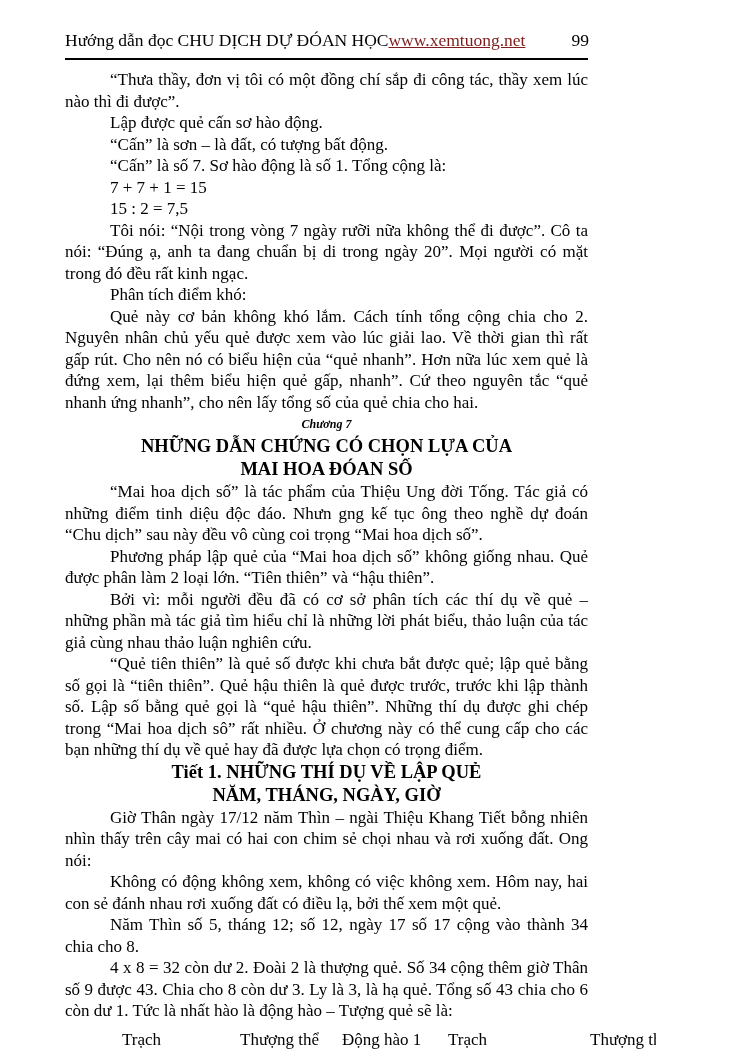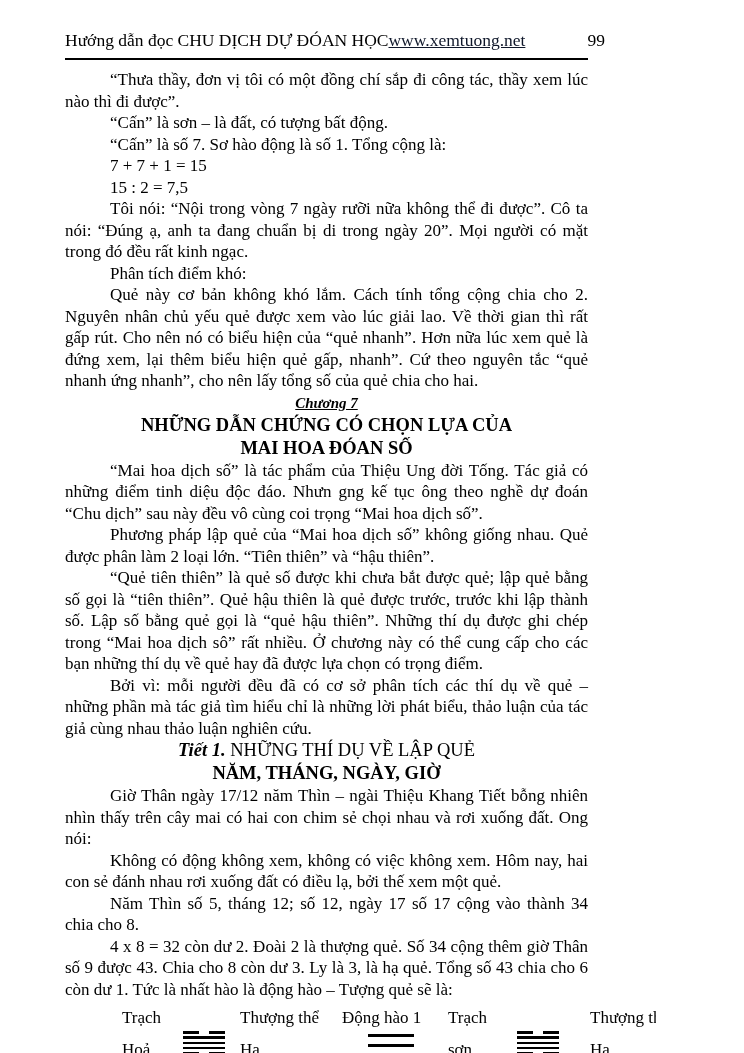--- a/index.html
+++ b/index.html
@@ -6,31 +6,31 @@
   body{
     width:744px;height:1053px;background:#ffffff;color:#000;
     font-family:"Liberation Serif", serif;
     -webkit-font-smoothing:antialiased;
   }
   .page{box-sizing:border-box;width:656px;height:1053px;padding:30px 68px 0 65px;overflow:hidden;}
   
   .header{display:flex;align-items:baseline;font-size:17.5px;}
   .header .title{flex:0 0 auto;}
   .header .spacer{flex:1 1 auto;}
-  .header .site-link{color:#0f172a;text-decoration:underline;margin-right:62px;cursor:pointer;}
+  .header .site-link{color:#7f1d1d;text-decoration:underline;margin-right:46px;cursor:pointer;}
   .header .page-num{flex:0 0 auto;}
   .rule{border:0;border-top:2px solid #000;margin:7px 0 9px 0;}
   
   .doc{font-size:17px;line-height:21.5px;}
   .doc p{margin:0;text-align:justify;text-indent:45px;}
-  .doc .chapter-label{margin:0;text-align:center;font-weight:bold;font-style:italic;font-size:15px;line-height:22px;text-decoration:underline;}
+  .doc .chapter-label{margin:0;text-align:center;font-weight:bold;font-style:italic;font-size:12px;line-height:22px;}
   .doc .heading{margin:0;text-align:center;font-weight:bold;font-size:18.5px;line-height:23px;}
   .doc .section-heading{margin:0;text-align:center;font-size:18.5px;line-height:23px;}
-  .doc .bold-italic{font-weight:bold;font-style:italic;}
-  .doc .bold{font-weight:normal;}
+  .doc .bold-italic{font-weight:bold;}
+  .doc .bold{font-weight:bold;}
   
   .diagram{position:relative;height:104px;margin-top:4px;font-size:17px;}
   .diagram .lbl{position:absolute;white-space:nowrap;}
   .hexagram{position:absolute;}
   .hexagram .hline{height:2.5px;background:#000;margin-bottom:2.8px;}
   .hexagram .hline.broken{background:none;display:flex;justify-content:space-between;}
   .hexagram .hline.broken i{display:block;width:16px;height:2.5px;background:#000;}
   .hexagram.trigram .hline{margin-bottom:7.5px;}
 </style>
 </head>
@@ -41,34 +41,35 @@
   <div class="header">
     <span class="title">Hướng dẫn đọc CHU DỊCH DỰ ĐÓAN HỌC</span>
     <span class="spacer"></span>
     <a class="site-link">www.xemtuong.net</a>
     <span class="page-num">99</span>
   </div>
   <hr class="rule">
 
   <div class="doc" id="document-body">
       <p class="">“Thưa thầy, đơn vị tôi có một đồng chí sắp đi công tác, thầy xem lúc nào thì đi được”.</p>
+      <p class="">Lập được quẻ cấn sơ hào động.</p>
       <p class="">“Cấn” là sơn – là đất, có tượng bất động.</p>
       <p class="">“Cấn” là số 7. Sơ hào động là số 1. Tổng cộng là:</p>
       <p class="">7 + 7 + 1 = 15</p>
       <p class="">15 : 2 = 7,5</p>
       <p class="">Tôi nói: “Nội trong vòng 7 ngày rưỡi nữa không thể đi được”. Cô ta nói: “Đúng ạ, anh ta đang chuẩn bị di trong ngày 20”. Mọi người có mặt trong đó đều rất kinh ngạc.</p>
       <p class="">Phân tích điểm khó:</p>
       <p class="">Quẻ này cơ bản không khó lắm. Cách tính tổng cộng chia cho 2. Nguyên nhân chủ yếu quẻ được xem vào lúc giải lao. Về thời gian thì rất gấp rút. Cho nên nó có biểu hiện của “quẻ nhanh”. Hơn nữa lúc xem quẻ là đứng xem, lại thêm biểu hiện quẻ gấp, nhanh”. Cứ theo nguyên tắc “quẻ nhanh ứng nhanh”, cho nên lấy tổng số của quẻ chia cho hai.</p>
       <div class="chapter-label">Chương 7</div>
       <div class="heading">NHỮNG DẪN CHỨNG CÓ CHỌN LỰA CỦA</div>
       <div class="heading">MAI HOA ĐÓAN SỐ</div>
       <p class="">“Mai hoa dịch số” là tác phẩm của Thiệu Ung đời Tống. Tác giả có những điểm tinh diệu độc đáo. Nhưn gng kế tục ông theo nghề dự đoán “Chu dịch” sau này đều vô cùng coi trọng “Mai hoa dịch số”.</p>
       <p class="">Phương pháp lập quẻ của “Mai hoa dịch số” không giống nhau. Quẻ được phân làm 2 loại lớn. “Tiên thiên” và “hậu thiên”.</p>
+      <p class="">Bởi vì: mỗi người đều đã có cơ sở phân tích các thí dụ về quẻ – những phần mà tác giả tìm hiểu chỉ là những lời phát biểu, thảo luận của tác giả cùng nhau thảo luận nghiên cứu.</p>
       <p class="">“Quẻ tiên thiên” là quẻ số được khi chưa bắt được quẻ; lập quẻ bằng số gọi là “tiên thiên”. Quẻ hậu thiên là quẻ được trước, trước khi lập thành số. Lập số bằng quẻ gọi là “quẻ hậu thiên”. Những thí dụ được ghi chép trong “Mai hoa dịch sô” rất nhiều. Ở chương này có thể cung cấp cho các bạn những thí dụ về quẻ hay đã được lựa chọn có trọng điểm.</p>
-      <p class="">Bởi vì: mỗi người đều đã có cơ sở phân tích các thí dụ về quẻ – những phần mà tác giả tìm hiểu chỉ là những lời phát biểu, thảo luận của tác giả cùng nhau thảo luận nghiên cứu.</p>
       <div class="section-heading"><span class="bold-italic">Tiết 1. </span><span class="bold">NHỮNG THÍ DỤ VỀ LẬP QUẺ</span></div>
       <div class="heading">NĂM, THÁNG, NGÀY, GIỜ</div>
       <p class="">Giờ Thân ngày 17/12 năm Thìn – ngài Thiệu Khang Tiết bỗng nhiên nhìn thấy trên cây mai có hai con chim sẻ chọi nhau và rơi xuống đất. Ong nói:</p>
       <p class="">Không có động không xem, không có việc không xem. Hôm nay, hai con sẻ đánh nhau rơi xuống đất có điều lạ, bởi thế xem một quẻ.</p>
       <p class="">Năm Thìn số 5, tháng 12; số 12, ngày 17 số 17 cộng vào thành 34 chia cho 8.</p>
       <p class="">4 x 8 = 32 còn dư 2. Đoài 2 là thượng quẻ. Số 34 cộng thêm giờ Thân số 9 được 43. Chia cho 8 còn dư 3. Ly là 3, là hạ quẻ. Tổng số 43 chia cho 6 còn dư 1. Tức là nhất hào là động hào – Tượng quẻ sẽ là:</p>
     </div>
 
   <div class="diagram">
 

